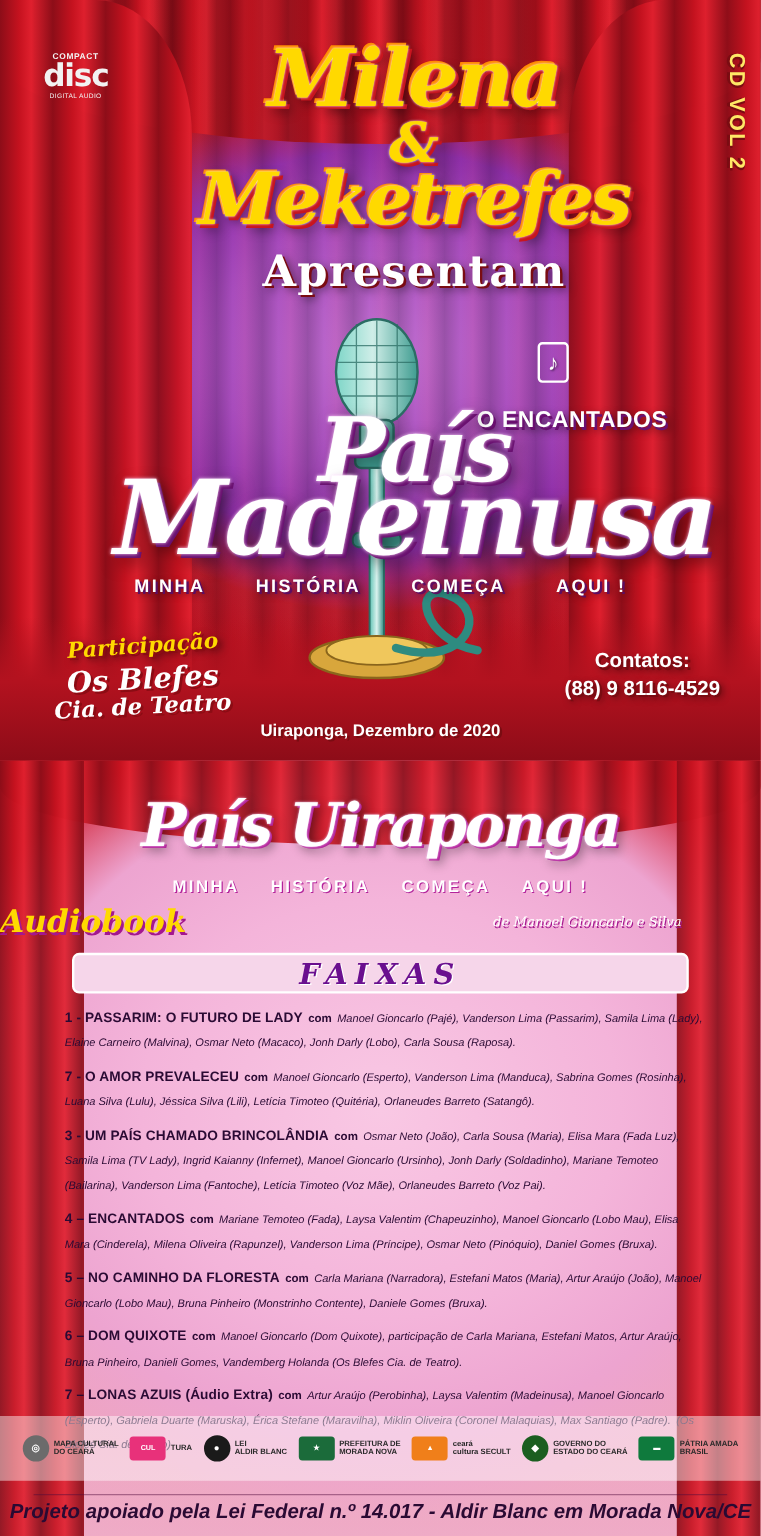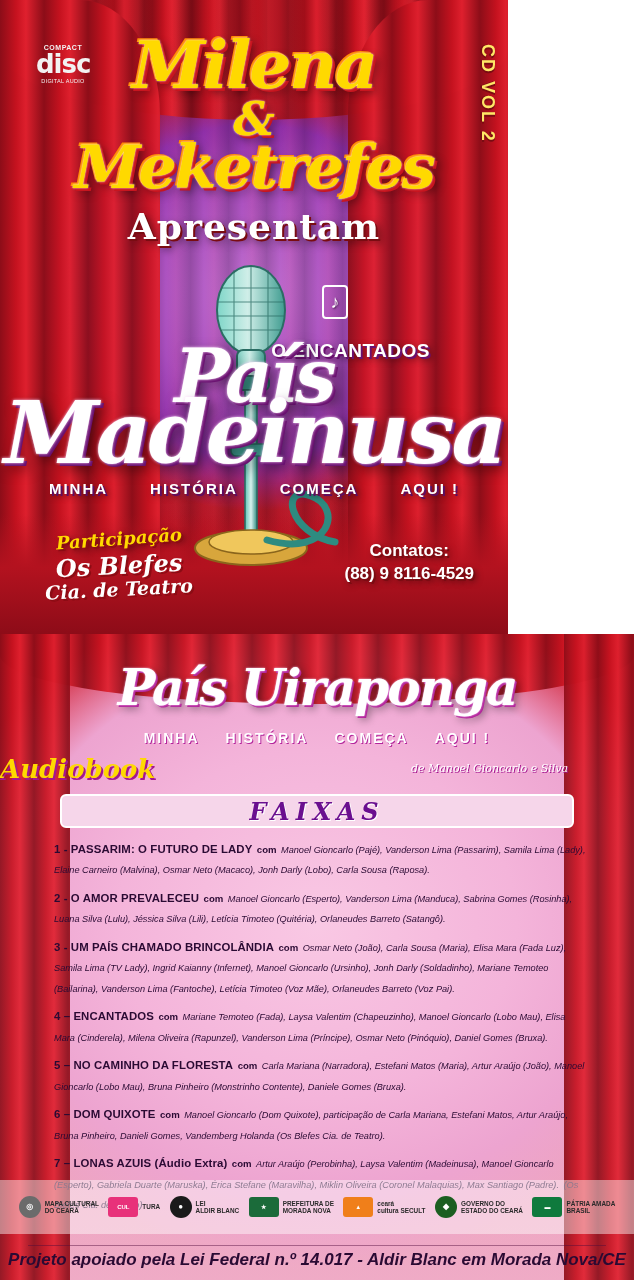--- a/index.html
+++ b/index.html
@@ -7,26 +7,27 @@
     width: 634px;
     height: 1280px;
     background: #ffffff;
     font-family: "Liberation Sans", sans-serif;
     overflow: hidden;
   }
 
   
   .cover {
     position: relative;
-    width: 508px;
+    width: 634px;
     height: 634px;
     background:
       radial-gradient(ellipse 62% 48% at 50% 46%, #c06fd0 0%, #a84cbd 35%, #8f2fa8 55%, rgba(160,40,60,0.25) 72%, rgba(150,20,40,0) 85%),
       radial-gradient(ellipse 90% 80% at 50% 50%, #d41a2a 0%, #b3101f 55%, #7d0a16 100%);
     overflow: hidden;
+    padding-left: 28px;
   }
   
   .curtain {
     position: absolute; top: 0; bottom: 0; width: 100%;
     background:
       repeating-linear-gradient(90deg,
         rgba(0,0,0,0.30) 0px, rgba(0,0,0,0.0) 14px, rgba(255,90,90,0.12) 24px, rgba(0,0,0,0.28) 38px);
     opacity: .55;
     pointer-events: none;
   }
@@ -362,20 +363,21 @@
     <div class="p-word">Participação</div>
     <div class="p-os">Os Blefes</div>
     <div class="p-cia">Cia. de Teatro</div>
   </div>
 
   <div class="contatos">
     <div>Contatos:</div>
     <div>(88) 9 8116-4529</div>
   </div>
 
+  <div class="place-date">Uiraponga, Dezembro de 2020</div>
 </div>
 
 <div class="back">
   <div class="back-valance"></div>
   <div class="back-curtain-l"></div>
   <div class="back-curtain-r"></div>
 
   <div class="back-title">País Uiraponga</div>
 
   <div class="back-tagline">
@@ -392,21 +394,21 @@
     <span>FAIXAS</span>
   </div>
 
   <div class="tracks">
     <div class="track">
       <span class="t-head">1 - PASSARIM: O FUTURO DE LADY</span>
       <span class="t-com">com</span>
       <span class="t-cast">Manoel Gioncarlo (Pajé), Vanderson Lima (Passarim), Samila Lima (Lady), Elaine Carneiro (Malvina), Osmar Neto (Macaco), Jonh Darly (Lobo), Carla Sousa (Raposa).</span>
     </div>
     <div class="track">
-      <span class="t-head">2 - O AMOR PREVALECEU</span>
+      <span class="t-head">7 - O AMOR PREVALECEU</span>
       <span class="t-com">com</span>
       <span class="t-cast">Manoel Gioncarlo (Esperto), Vanderson Lima (Manduca), Sabrina Gomes (Rosinha), Luana Silva (Lulu), Jéssica Silva (Lili), Letícia Timoteo (Quitéria), Orlaneudes Barreto (Satangô).</span>
     </div>
     <div class="track">
       <span class="t-head">3 - UM PAÍS CHAMADO BRINCOLÂNDIA</span>
       <span class="t-com">com</span>
       <span class="t-cast">Osmar Neto (João), Carla Sousa (Maria), Elisa Mara (Fada Luz), Samila Lima (TV Lady), Ingrid Kaianny (Infernet), Manoel Gioncarlo (Ursinho), Jonh Darly (Soldadinho), Mariane Temoteo (Bailarina), Vanderson Lima (Fantoche), Letícia Timoteo (Voz Mãe), Orlaneudes Barreto (Voz Pai).</span>
     </div>
     <div class="track">
       <span class="t-head">4 – ENCANTADOS</span>

